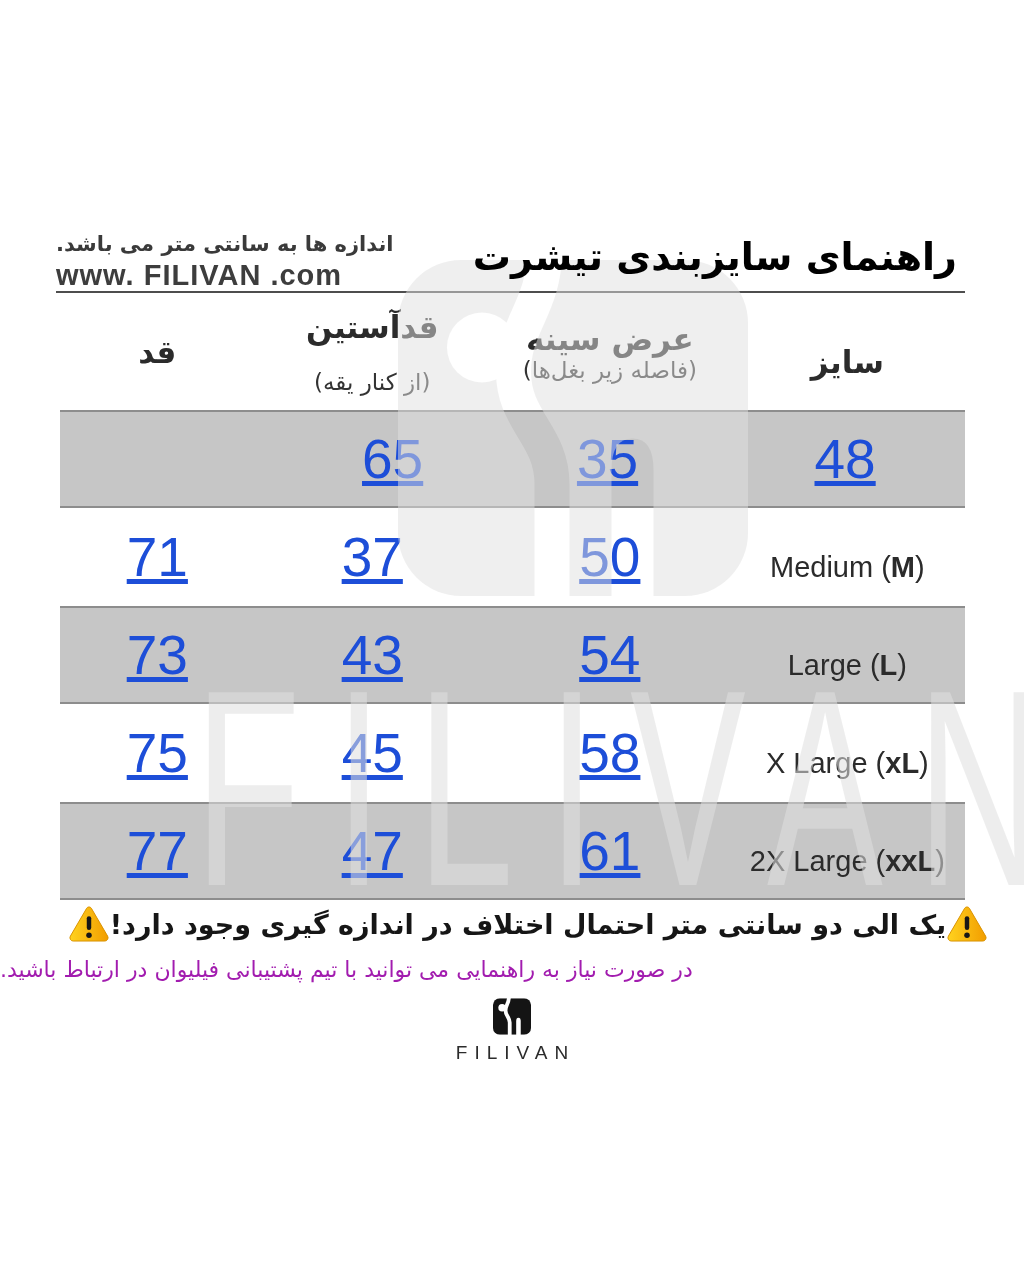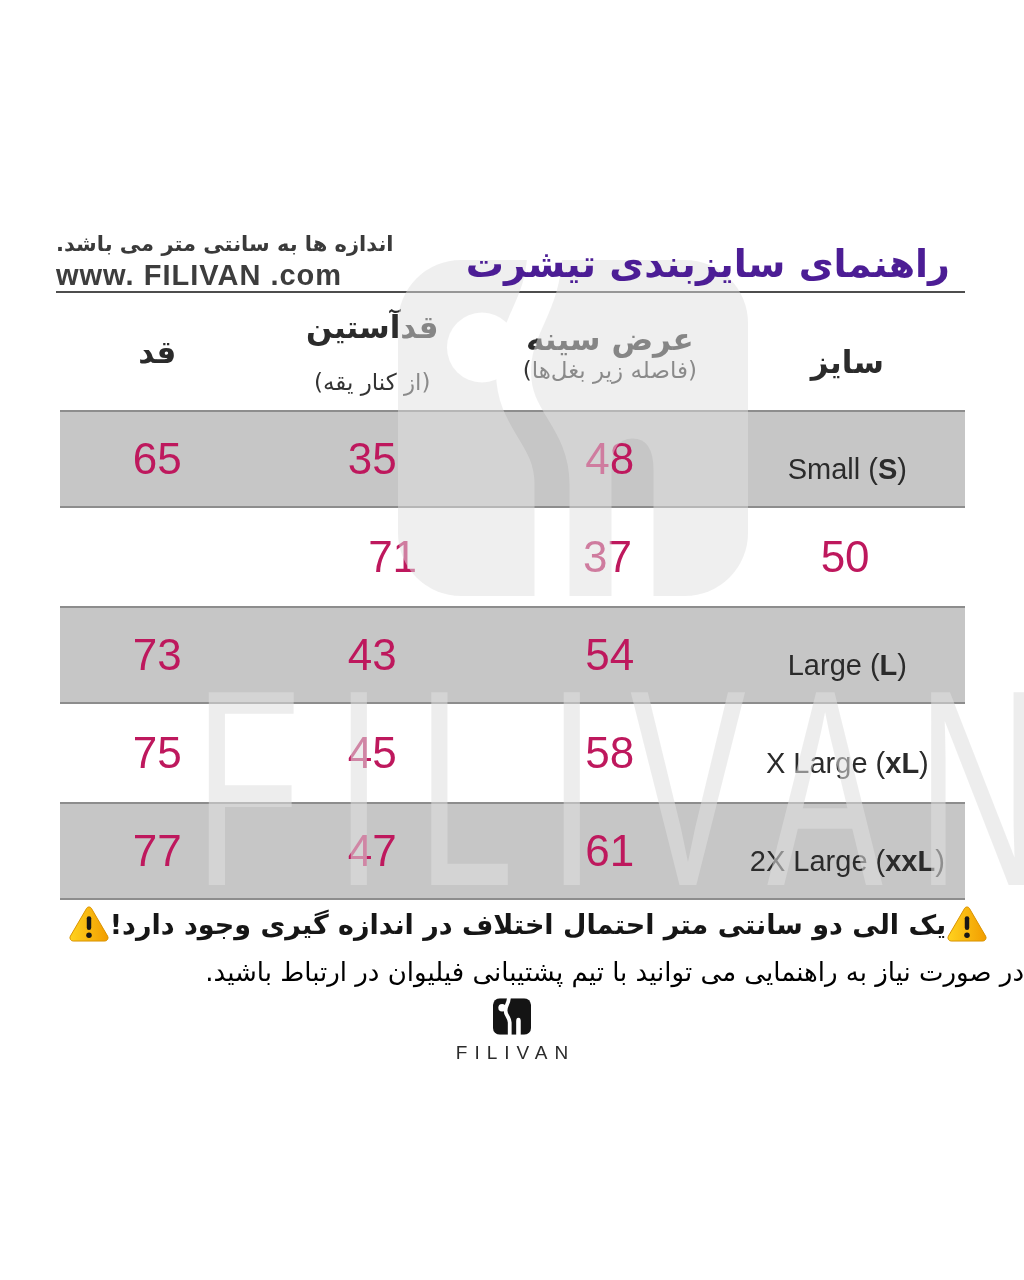--- a/index.html
+++ b/index.html
@@ -8,46 +8,46 @@
     font-family:"DejaVu Sans", sans-serif;overflow:hidden;color:#222;
   }
   .abs{position:absolute;}
 
   
   .topnote{left:56px;top:220px;text-align:left;color:#3a3a3a;z-index:3;}
   .topnote .l1{font-size:21px;font-weight:bold;direction:rtl;letter-spacing:0;margin-top:12px;}
   .topnote .l2{font-size:29px;font-weight:bold;font-family:"Liberation Sans",sans-serif;letter-spacing:1px;margin-top:3px;color:#3d3d3d;}
 
   
-  .title{right:58px;top:226px;font-size:38px;font-weight:bold;color:#4c1d95;direction:rtl;z-index:3;margin:16px;}
+  .title{right:58px;top:226px;font-size:38px;font-weight:bold;color:#000000;direction:rtl;z-index:3;margin:9px;}
 
   
   .rule{left:56px;top:291px;width:909px;height:2px;background:#4e4e4e;z-index:1;}
 
   
   .size-table{left:60px;top:293px;width:905px;direction:rtl;z-index:1;}
   .thead{display:flex;height:117px;}
   .trow{display:flex;height:98px;box-sizing:border-box;}
   .trow.gray{background:#c6c6c6;border-top:2px solid #8d8d8d;border-bottom:2px solid #8d8d8d;}
   .cell{display:flex;flex-direction:column;align-items:center;justify-content:center;box-sizing:border-box;}
   .c-size{width:26%;margin-top:20px;}
   .c-chest{width:26.5%;}
   .c-sleeve{width:26%;gap:24px;}
   .c-length{width:21.5%;}
   .hmain{font-size:31px;font-weight:bold;color:#2b2b2b;direction:rtl;position:relative;z-index:3;}
   .hsub{font-size:23px;color:#333;direction:rtl;position:relative;z-index:3;}
-  .num{font-size:44px;color:#be185d;font-family:"Liberation Sans",sans-serif;position:relative;z-index:3;}
+  .num{font-size:55px;color:#1d4ed8;font-family:"Liberation Sans",sans-serif;position:relative;z-index:3;text-decoration:underline;}
   .size-label{font-size:29px;color:#2b2b2b;direction:ltr;font-family:"Liberation Sans",sans-serif;position:relative;z-index:3;}
   .size-label b{font-weight:bold;}
 
   
   .warnline{left:0;right:0;top:905px;display:flex;direction:rtl;align-items:center;justify-content:center;z-index:3;padding-left:32px;}
   .warntext{font-size:27px;font-weight:bold;color:#161616;direction:rtl;}
   .warnicon{width:42px;height:38px;flex:0 0 auto;}
-  .support{left:0;right:0;top:957px;text-align:right;font-size:26px;color:#000000;direction:rtl;z-index:3;}
+  .support{left:0;right:0;top:957px;text-align:left;font-size:22px;color:#a21caf;direction:rtl;z-index:3;}
 
   
   .brand{left:0;right:0;top:998px;display:flex;flex-direction:column;align-items:center;z-index:3;}
   .brand .glyph{width:38px;height:37px;}
   .wordmark{margin-top:7px;font-size:19px;letter-spacing:7px;color:#2b2b2b;font-family:"Liberation Sans",sans-serif;padding-left:7px;}
 
   
   .wm{z-index:2;pointer-events:none;}
   .wm-glyph{left:398px;top:250px;width:350px;height:356px;opacity:0.5;}
   .wm-text{
@@ -81,35 +81,35 @@
     <div class="cell c-sleeve">
       <span class="hmain">قدآستین</span>
       <span class="hsub">(از کنار یقه)</span>
     </div>
     <div class="cell c-length">
       <span class="hmain">قد</span>
     </div>
   </div>
 
   <div class="trow gray">
-    <div class="cell c-size">
-      <span class="size-label"><span>Small (</span><b>S</b><span>)</span></span>
-    </div>
     <div class="cell c-chest">
         <span class="num">48</span>
       </div>
     <div class="cell c-sleeve">
         <span class="num">35</span>
       </div>
     <div class="cell c-length">
         <span class="num">65</span>
       </div>
   </div>
 
   <div class="trow">
+    <div class="cell c-size">
+      <span class="size-label"><span>Medium (</span><b>M</b><span>)</span></span>
+    </div>
     <div class="cell c-chest">
         <span class="num">50</span>
       </div>
     <div class="cell c-sleeve">
         <span class="num">37</span>
       </div>
     <div class="cell c-length">
         <span class="num">71</span>
       </div>
   </div>

